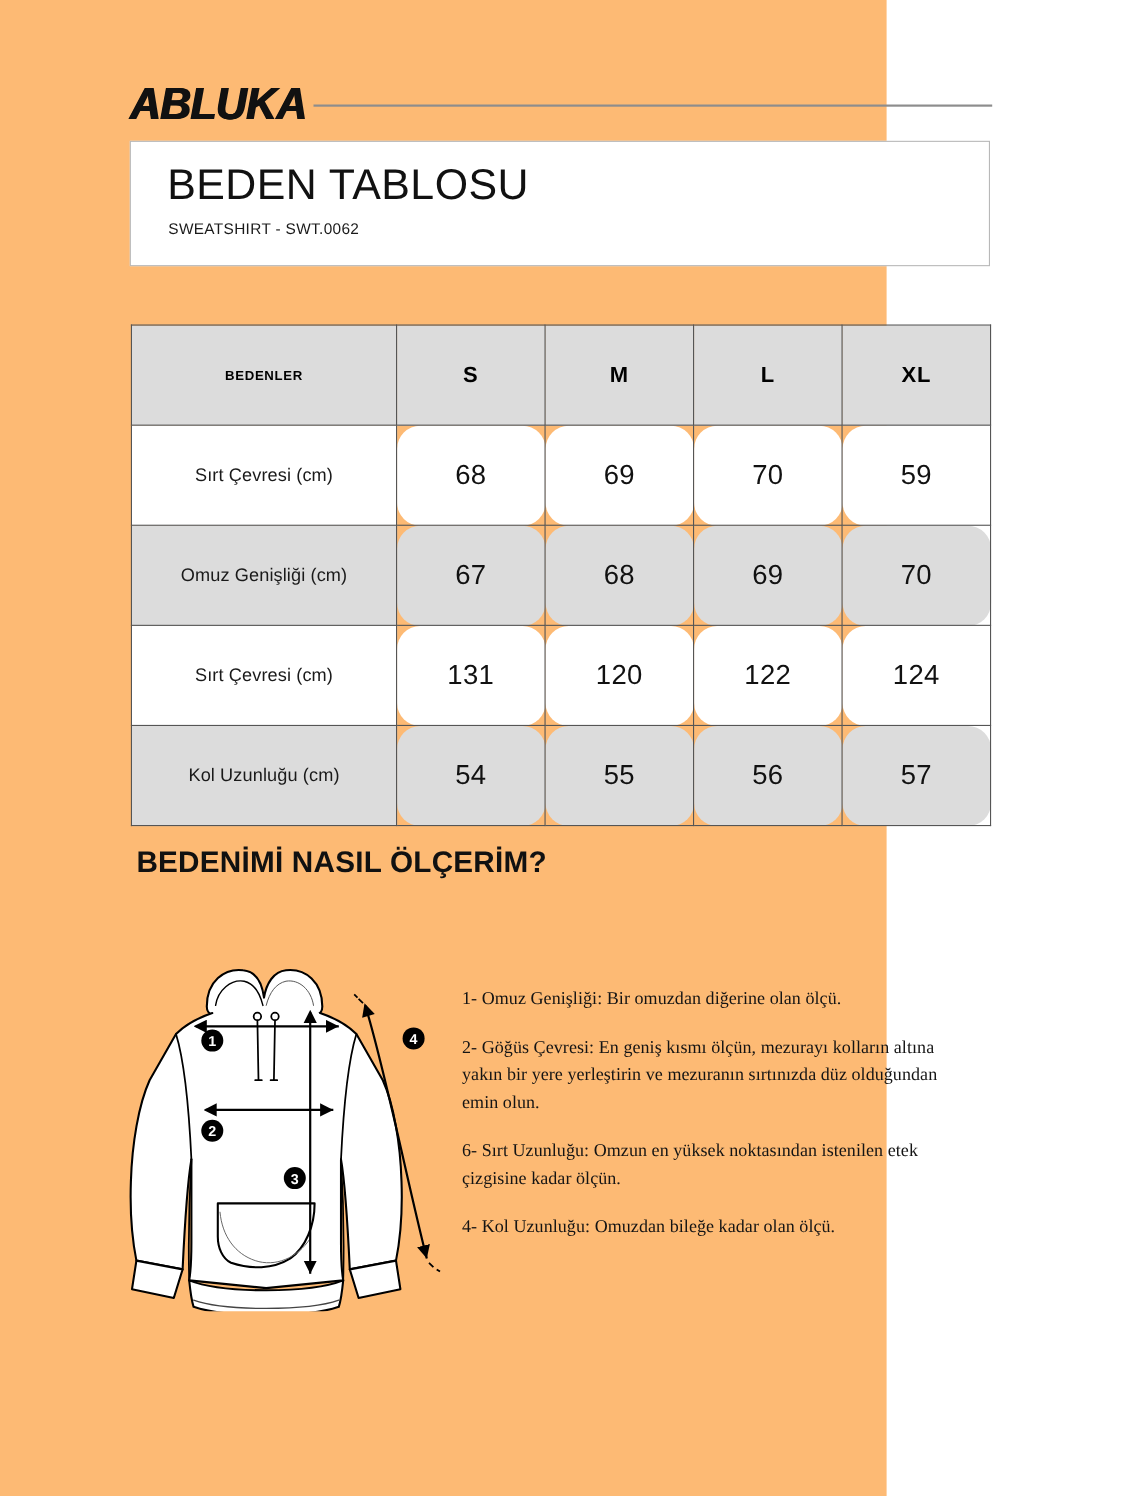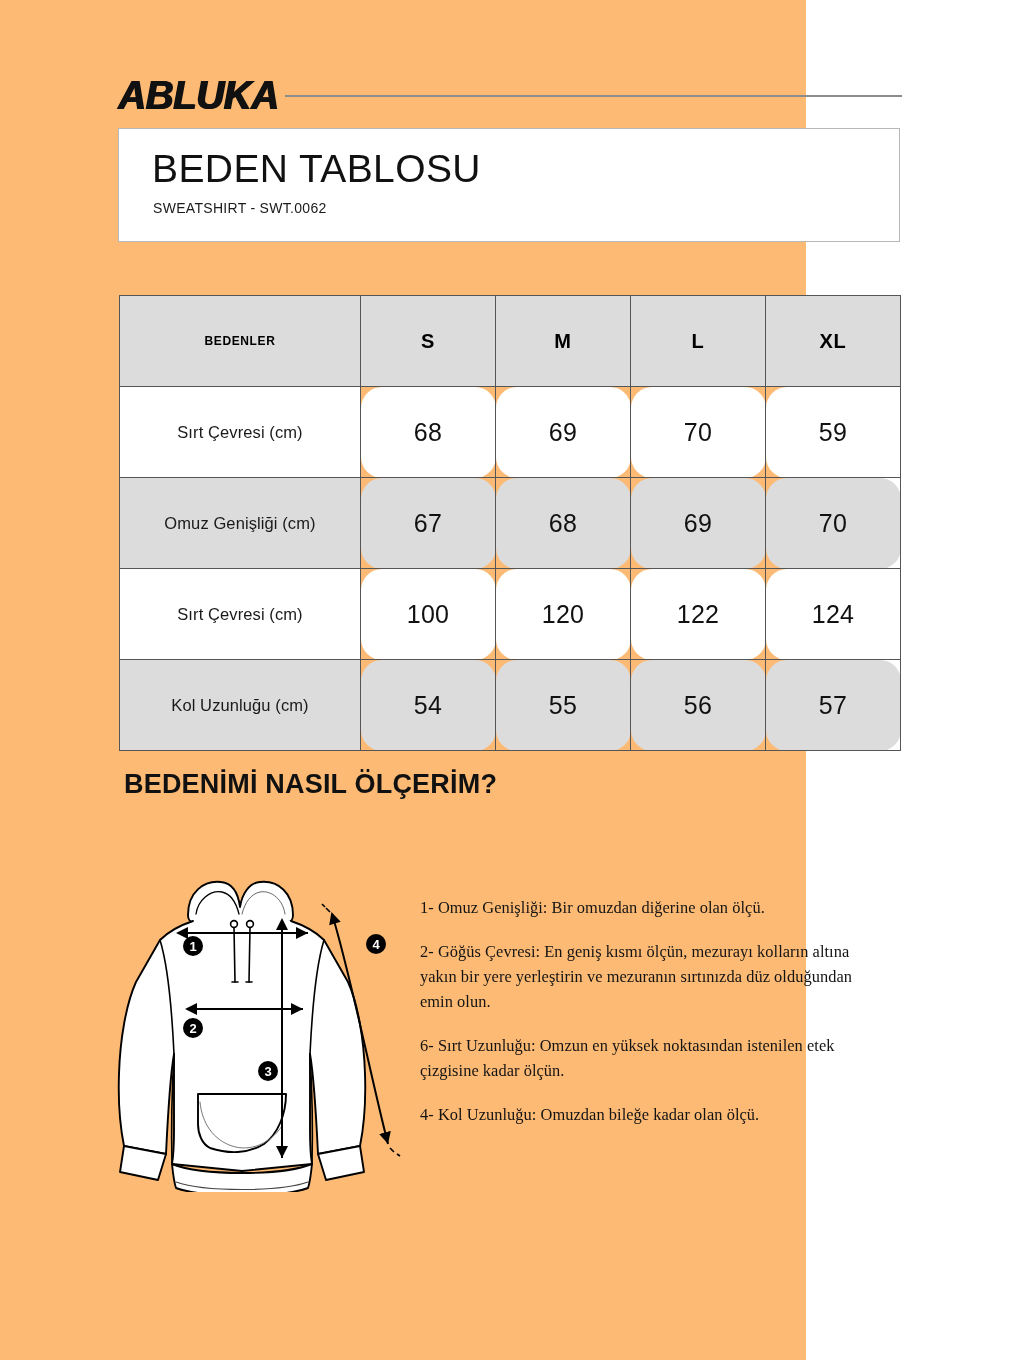--- a/index.html
+++ b/index.html
@@ -212,21 +212,21 @@
       </tr>
       <tr class="row-dark">
         <td class="lbl-cell">Omuz Genişliği (cm)</td>
         <td class="val-cell">67</td>
         <td class="val-cell">68</td>
         <td class="val-cell">69</td>
         <td class="val-cell">70</td>
       </tr>
       <tr class="row-light">
         <td class="lbl-cell">Sırt Çevresi (cm)</td>
-        <td class="val-cell">100</td>
+        <td class="val-cell">131</td>
         <td class="val-cell">120</td>
         <td class="val-cell">122</td>
         <td class="val-cell">124</td>
       </tr>
       <tr class="row-dark">
         <td class="lbl-cell">Kol Uzunluğu (cm)</td>
         <td class="val-cell">54</td>
         <td class="val-cell">55</td>
         <td class="val-cell">56</td>
         <td class="val-cell">57</td>

